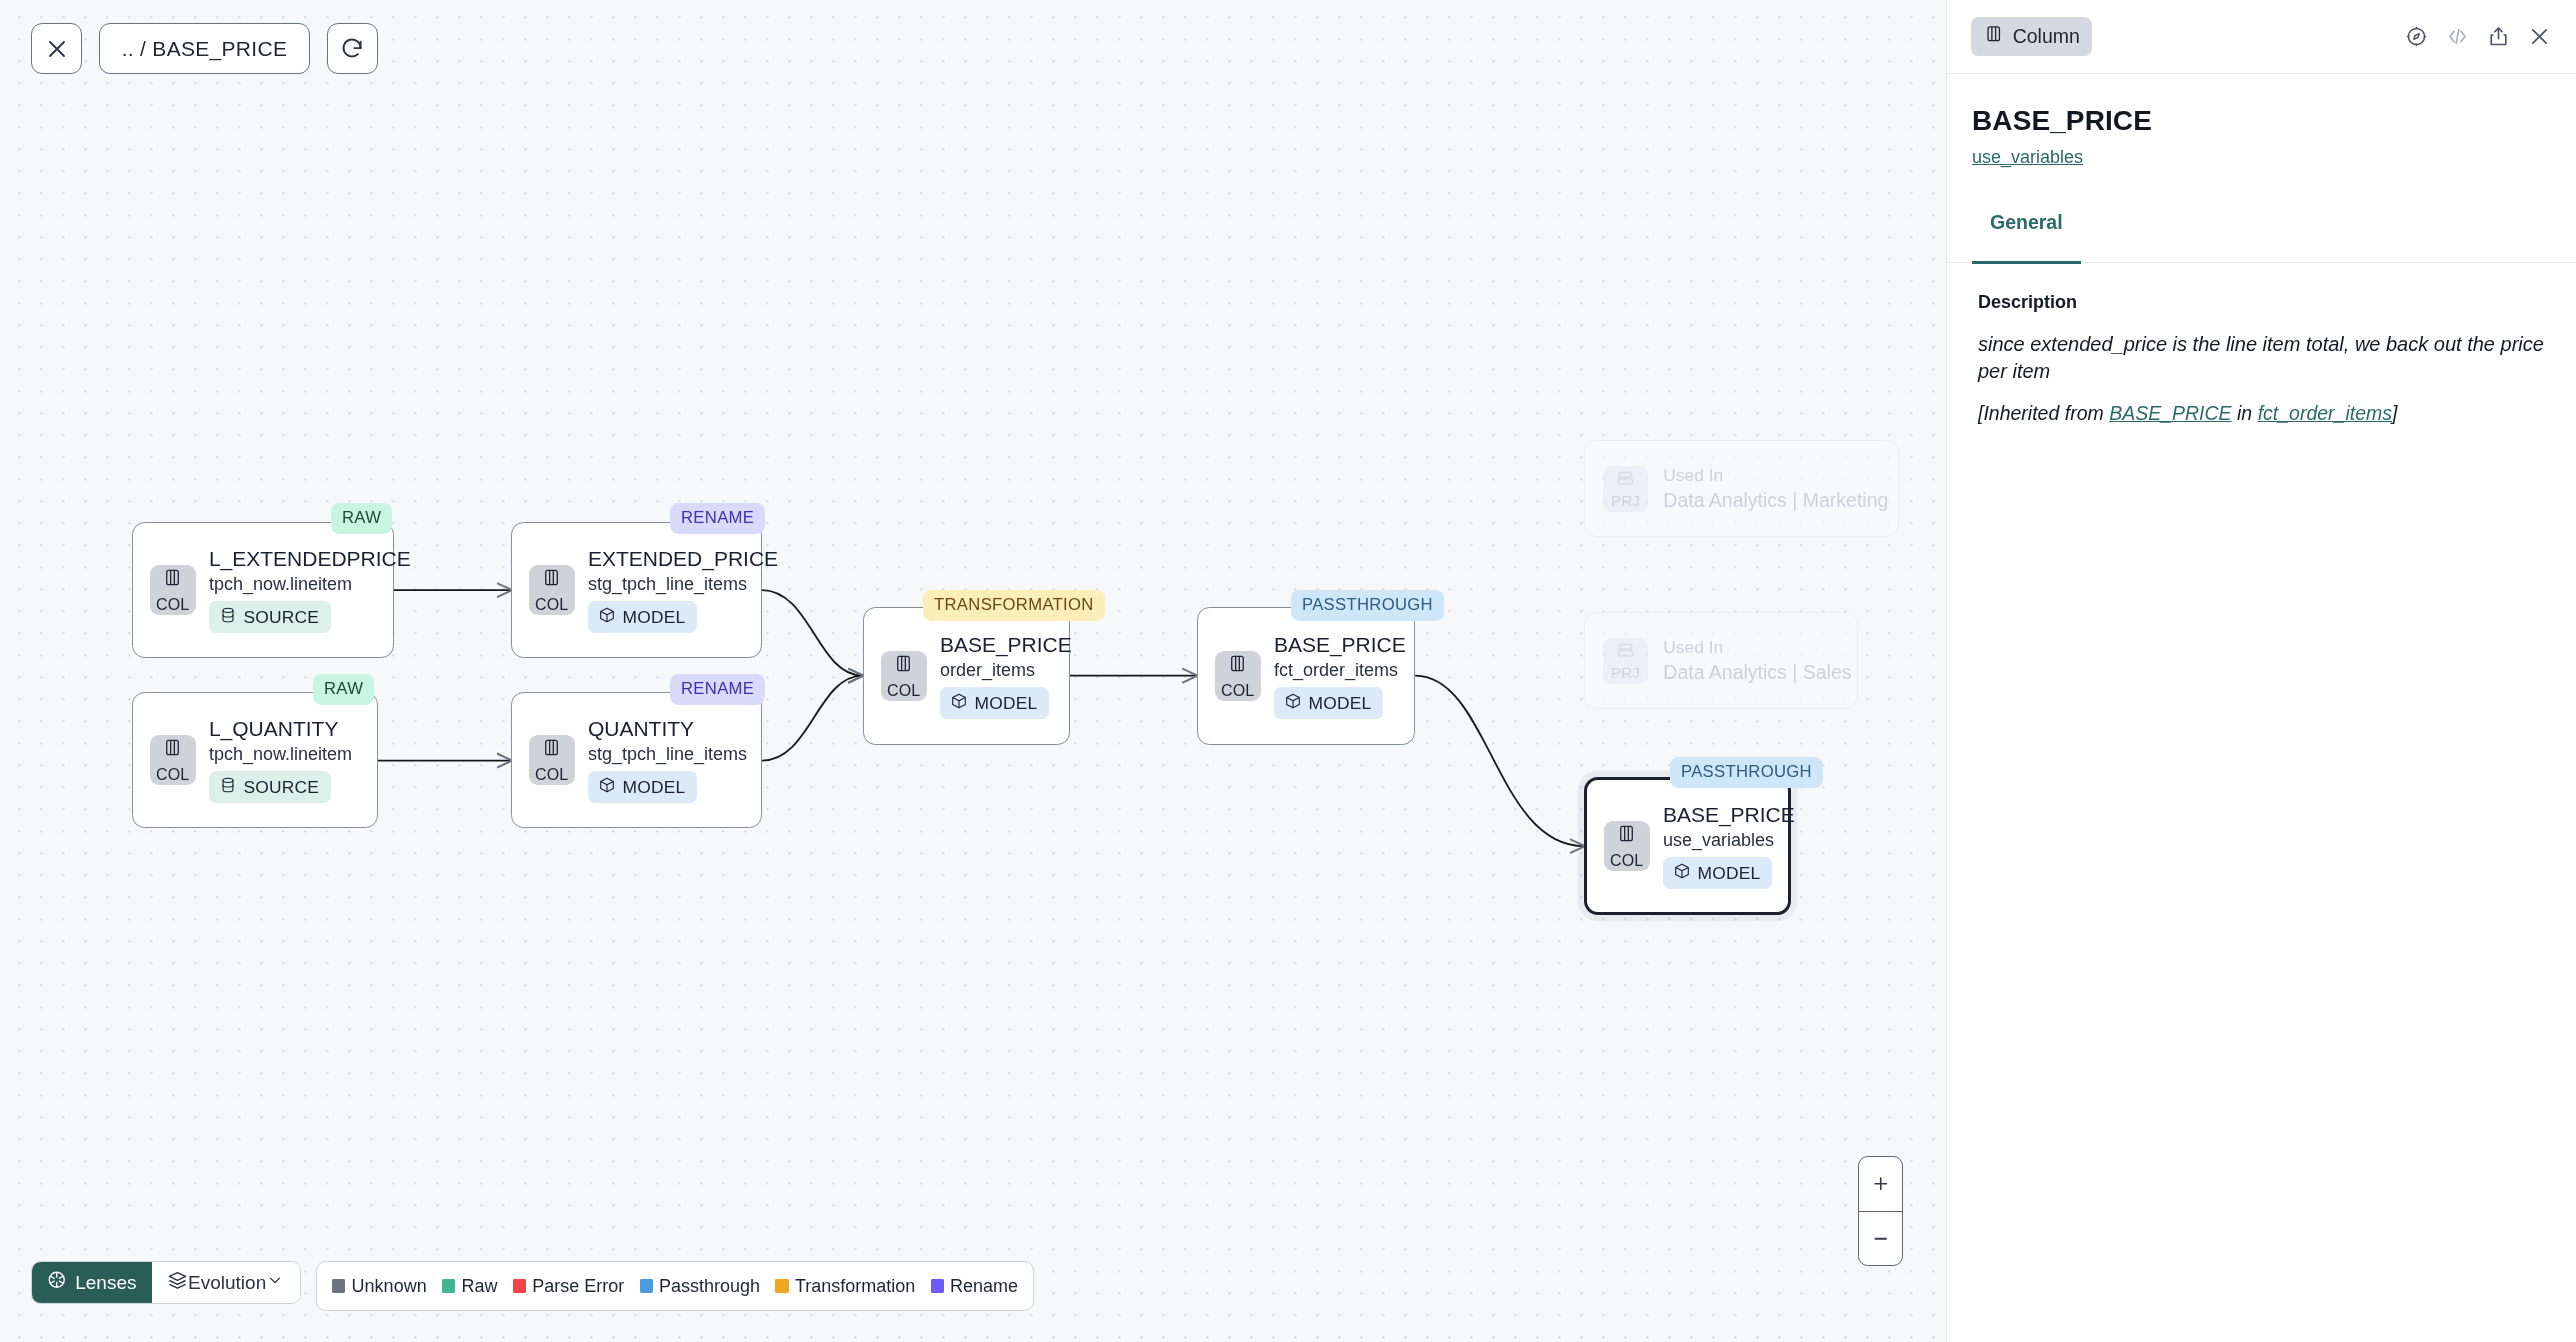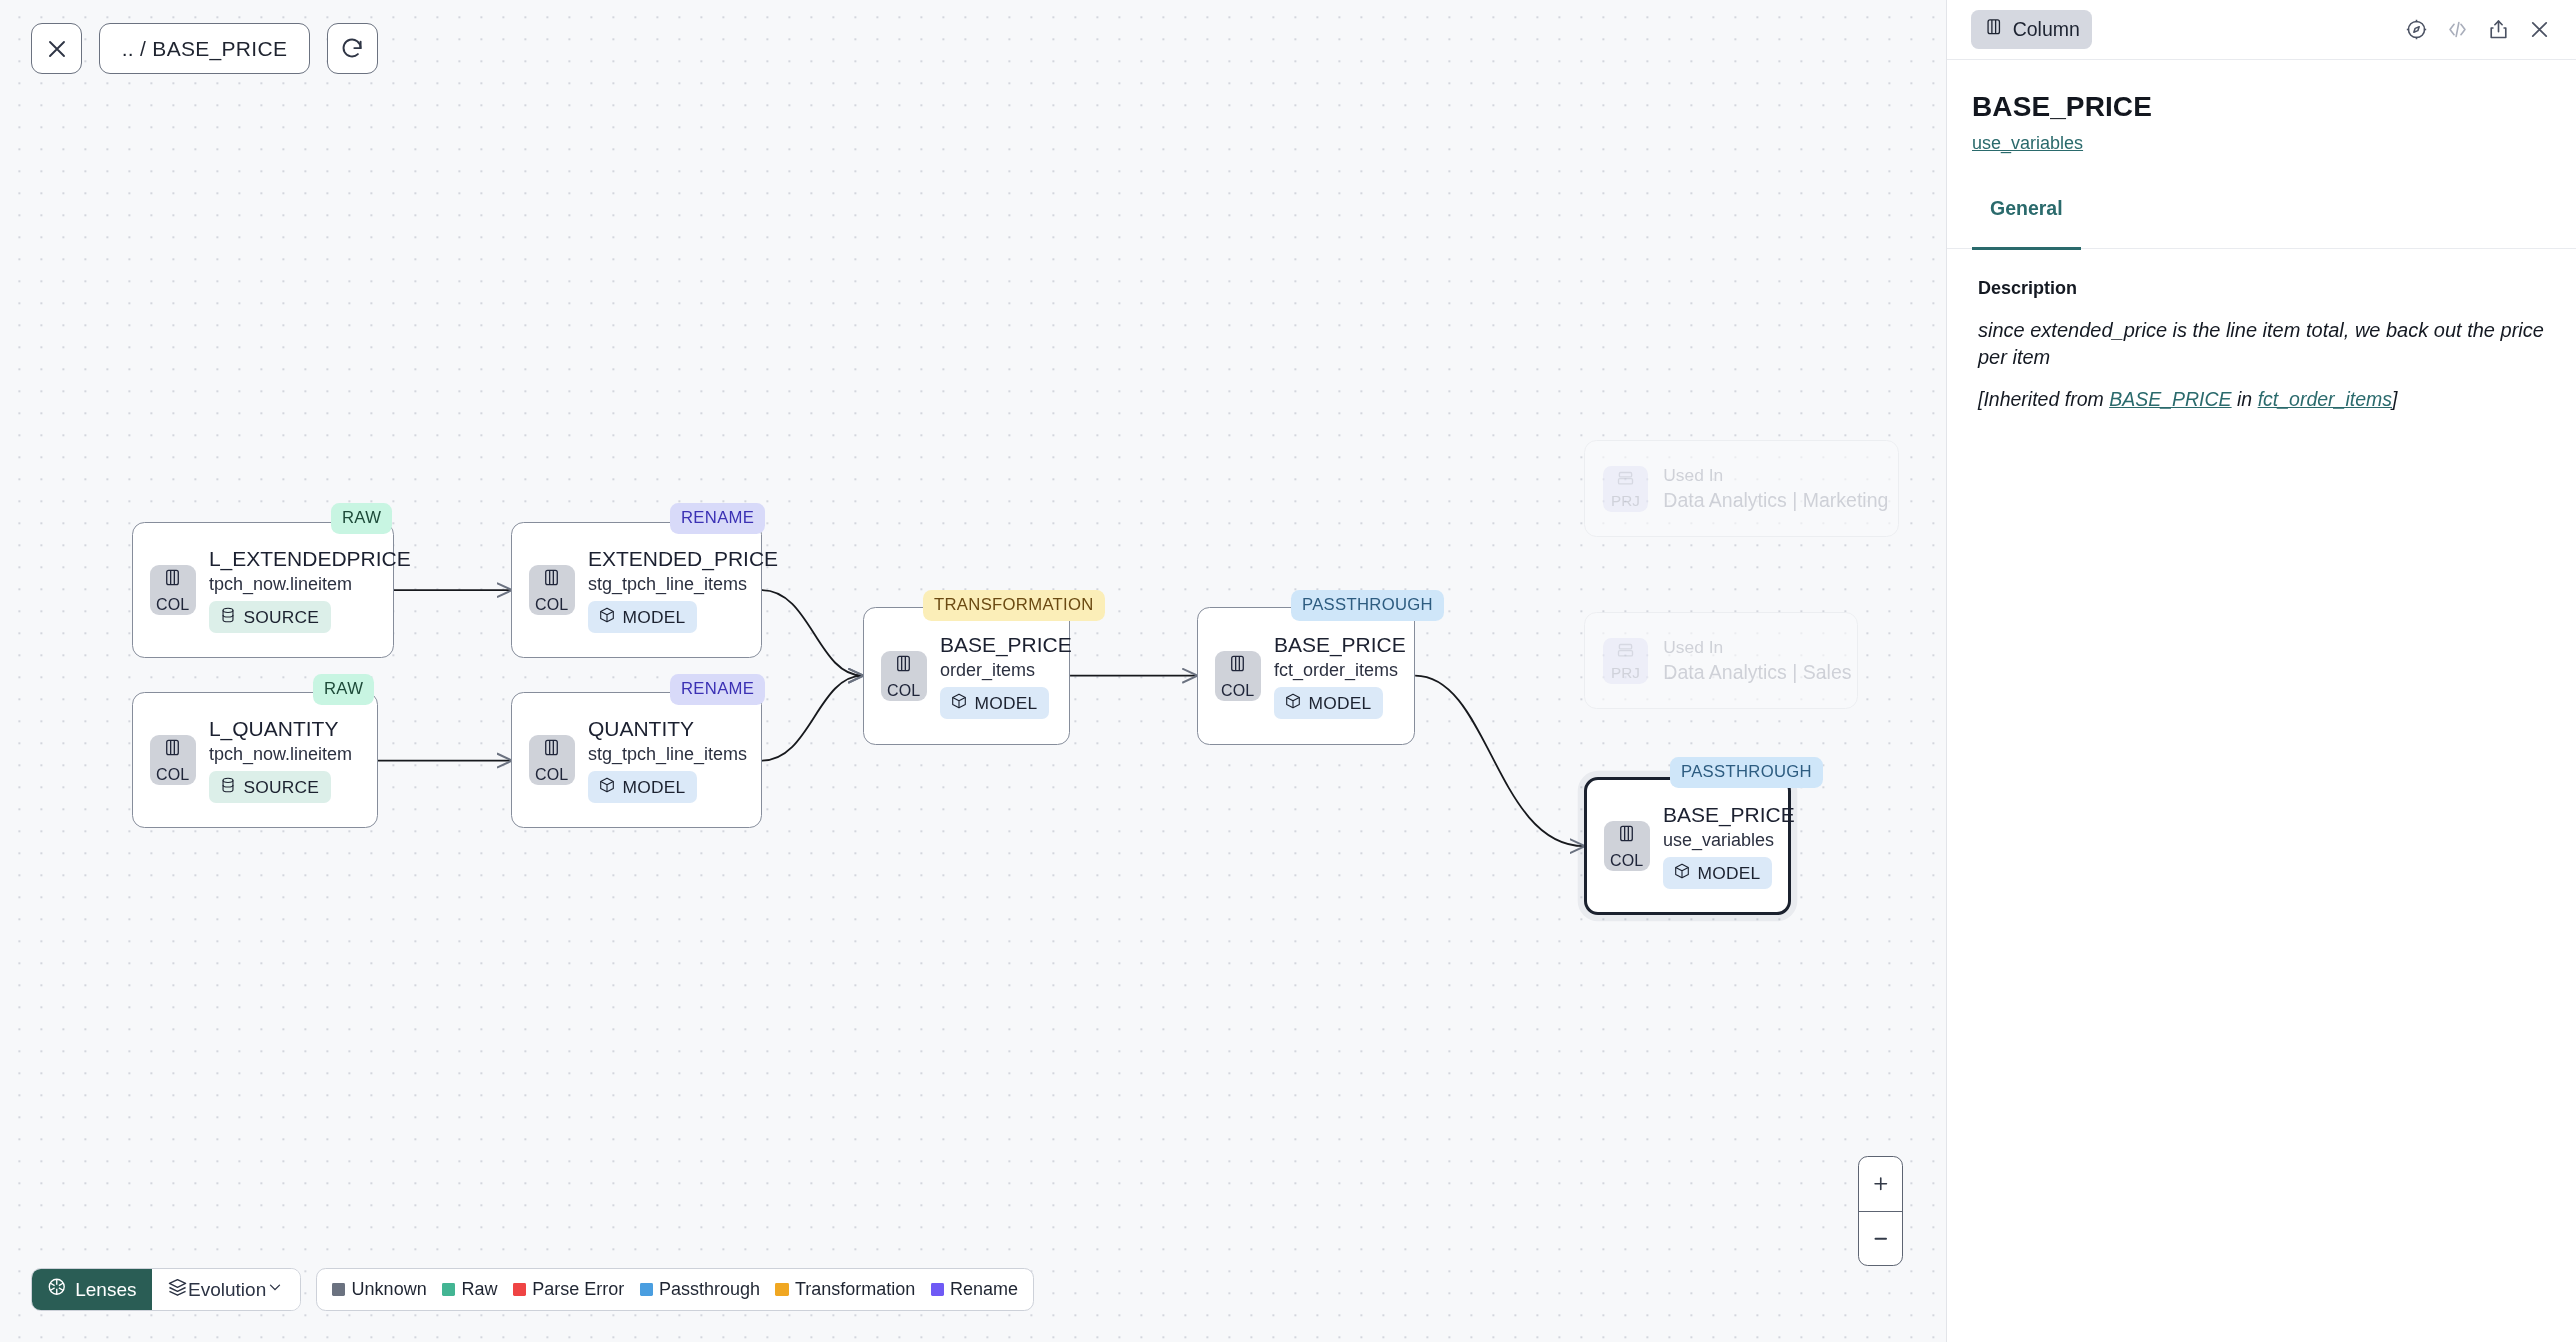--- a/index.html
+++ b/index.html
@@ -171,21 +171,21 @@
   .evo-btn {
     background: #fff; color: #2c3344;
     display: flex; align-items: center; gap: 0;
     padding: 0 15.3px; font-size: 19px;
     cursor: pointer;
   }
   .legend {
     display: flex; align-items: center; gap: 15.3px;
     background: #fff; border: 1.4px solid #cdd1d9;
     border-radius: 9.7px; padding: 0 15.3px;
-    height: 43px;
+    height: 50px;
   }
   .legend-item { display: flex; align-items: center; gap: 6.3px; font-size: 18px; color: #1f2532; white-space: nowrap; }
   .legend-sw { width: 13.2px; height: 13.2px; border-radius: 1.4px; flex: 0 0 auto; }
 
   
   #zoomctl {
     position: absolute; right: 43px; bottom: 77px;
     width: 45px;
     background: #fff;
     border: 1.5px solid #5d6472;
@@ -201,21 +201,21 @@
 
   
   #panel {
     position: absolute; right: 0; top: 0;
     width: 630px; height: 1343px;
     background: #ffffff;
     border-left: 1.4px solid #e2e4e9;
     z-index: 60;
   }
   #panel-head {
-    height: 60px;
+    height: 74px;
     display: flex; align-items: center; justify-content: space-between;
     padding: 0 25px 0 24px;
     border-bottom: 1.4px solid #e8eaee;
   }
   .col-pill {
     display: flex; align-items: center; gap: 9.7px;
     background: #d5d8e0; border-radius: 7.7px;
     padding: 7px 12.5px;
     font-size: 19.5px; color: #1d2331;
   }

